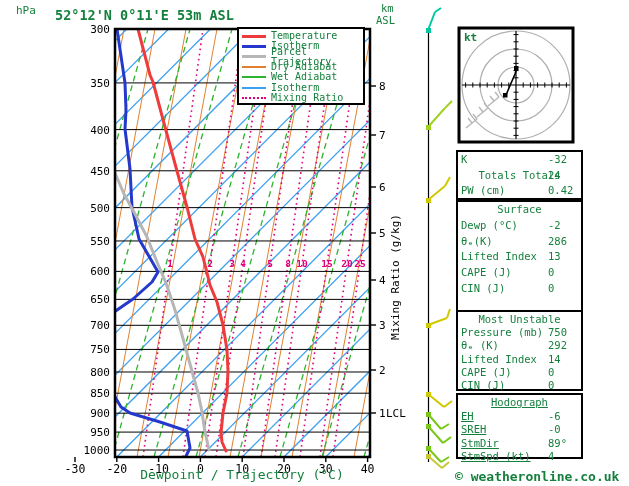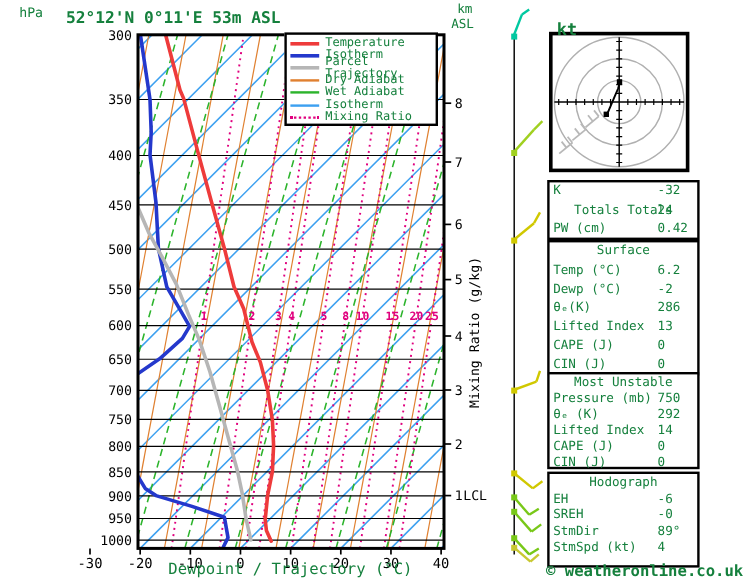--- a/index.html
+++ b/index.html
@@ -4,21 +4,21 @@
 <style>
   html,body{margin:0;padding:0;background:#fff;}
   .app{position:relative;width:629px;height:486px;background:#fff;overflow:hidden;
        font-family:"DejaVu Sans Mono","Liberation Mono",monospace;color:#15803d;}
   .lbl{position:absolute;white-space:nowrap;}
   .hpa{left:16px;top:4px;font-size:11px;}
   .title{left:55px;top:7px;font-size:13.5px;font-weight:700;letter-spacing:0px;}
   .km{left:381px;top:2px;font-size:10.5px;}
   .asl{left:376px;top:14px;font-size:10.5px;}
   .date{left:392px;top:6px;font-size:13.5px;font-weight:700;}
-  .kt{left:464px;top:17px;font-size:14px;font-weight:700;}
+  .kt{left:464px;top:31px;font-size:11px;font-weight:700;}
   .xaxis-title{left:112px;top:467px;font-size:13px;width:260px;text-align:center;}
   .footer{left:455px;top:469px;font-size:13px;font-weight:700;}
   svg{position:absolute;left:0;top:0;}
   .legend{position:absolute;left:237px;top:27px;width:128px;height:78px;border:2px solid #000;
           background:#fff;box-sizing:border-box;padding:2px 16px 0 3px;z-index:5;}
   .legend-row{display:flex;align-items:center;height:10.3px;}
   .legend-swatch{width:24px;margin-right:5px;flex:0 0 24px;}
   .legend-label{font-size:10px;line-height:10px;}
   .panel{position:absolute;left:456px;width:127px;border:2px solid #000;background:#fff;
          box-sizing:border-box;padding:1px 3px;}
@@ -320,36 +320,35 @@
   <div class="lbl xaxis-title">Dewpoint / Trajectory (°C)</div>
 
   <div id="panels">
       <div class="panel" style="top: 150px; height: 50px;">
         <div class="prow" style="height: 15.5px;"><span>K</span><span class="pval">-32</span></div>
         <div class="prow" style="height: 15.5px; text-align: center;"><span>Totals Totals</span><span class="pval">24</span></div>
         <div class="prow" style="height: 15.5px;"><span>PW (cm)</span><span class="pval">0.42</span></div>
       </div>
       <div class="panel" style="top: 200px; height: 113px;">
         <div class="panel-title" style="height: 15.8px;">Surface</div>
-        <div class="prow" style="height: 15.8px;"><span>Temp (°C)</span><span class="pval">6.2</span></div>
         <div class="prow" style="height: 15.8px;"><span>Dewp (°C)</span><span class="pval">-2</span></div>
         <div class="prow" style="height: 15.8px;"><span>θₑ(K)</span><span class="pval">286</span></div>
         <div class="prow" style="height: 15.8px;"><span>Lifted Index</span><span class="pval">13</span></div>
         <div class="prow" style="height: 15.8px;"><span>CAPE (J)</span><span class="pval">0</span></div>
         <div class="prow" style="height: 15.8px;"><span>CIN (J)</span><span class="pval">0</span></div>
       </div>
       <div class="panel" style="top: 310px; height: 81px;">
         <div class="panel-title" style="height: 13.2px;">Most Unstable</div>
         <div class="prow" style="height: 13.2px;"><span>Pressure (mb)</span><span class="pval">750</span></div>
         <div class="prow" style="height: 13.2px;"><span>θₑ (K)</span><span class="pval">292</span></div>
         <div class="prow" style="height: 13.2px;"><span>Lifted Index</span><span class="pval">14</span></div>
         <div class="prow" style="height: 13.2px;"><span>CAPE (J)</span><span class="pval">0</span></div>
         <div class="prow" style="height: 13.2px;"><span>CIN (J)</span><span class="pval">0</span></div>
       </div>
-      <div class="panel" style="top: 393px; height: 80px;">
+      <div class="panel" style="top: 393px; height: 66px; text-decoration: underline;">
         <div class="panel-title" style="height: 13.6px;">Hodograph</div>
         <div class="prow" style="height: 13.6px;"><span>EH</span><span class="pval">-6</span></div>
         <div class="prow" style="height: 13.6px;"><span>SREH</span><span class="pval">-0</span></div>
         <div class="prow" style="height: 13.6px;"><span>StmDir</span><span class="pval">89°</span></div>
         <div class="prow" style="height: 13.6px;"><span>StmSpd (kt)</span><span class="pval">4</span></div>
       </div>
     </div>
 
   <div class="lbl footer">© weatheronline.co.uk</div>
 </div>

